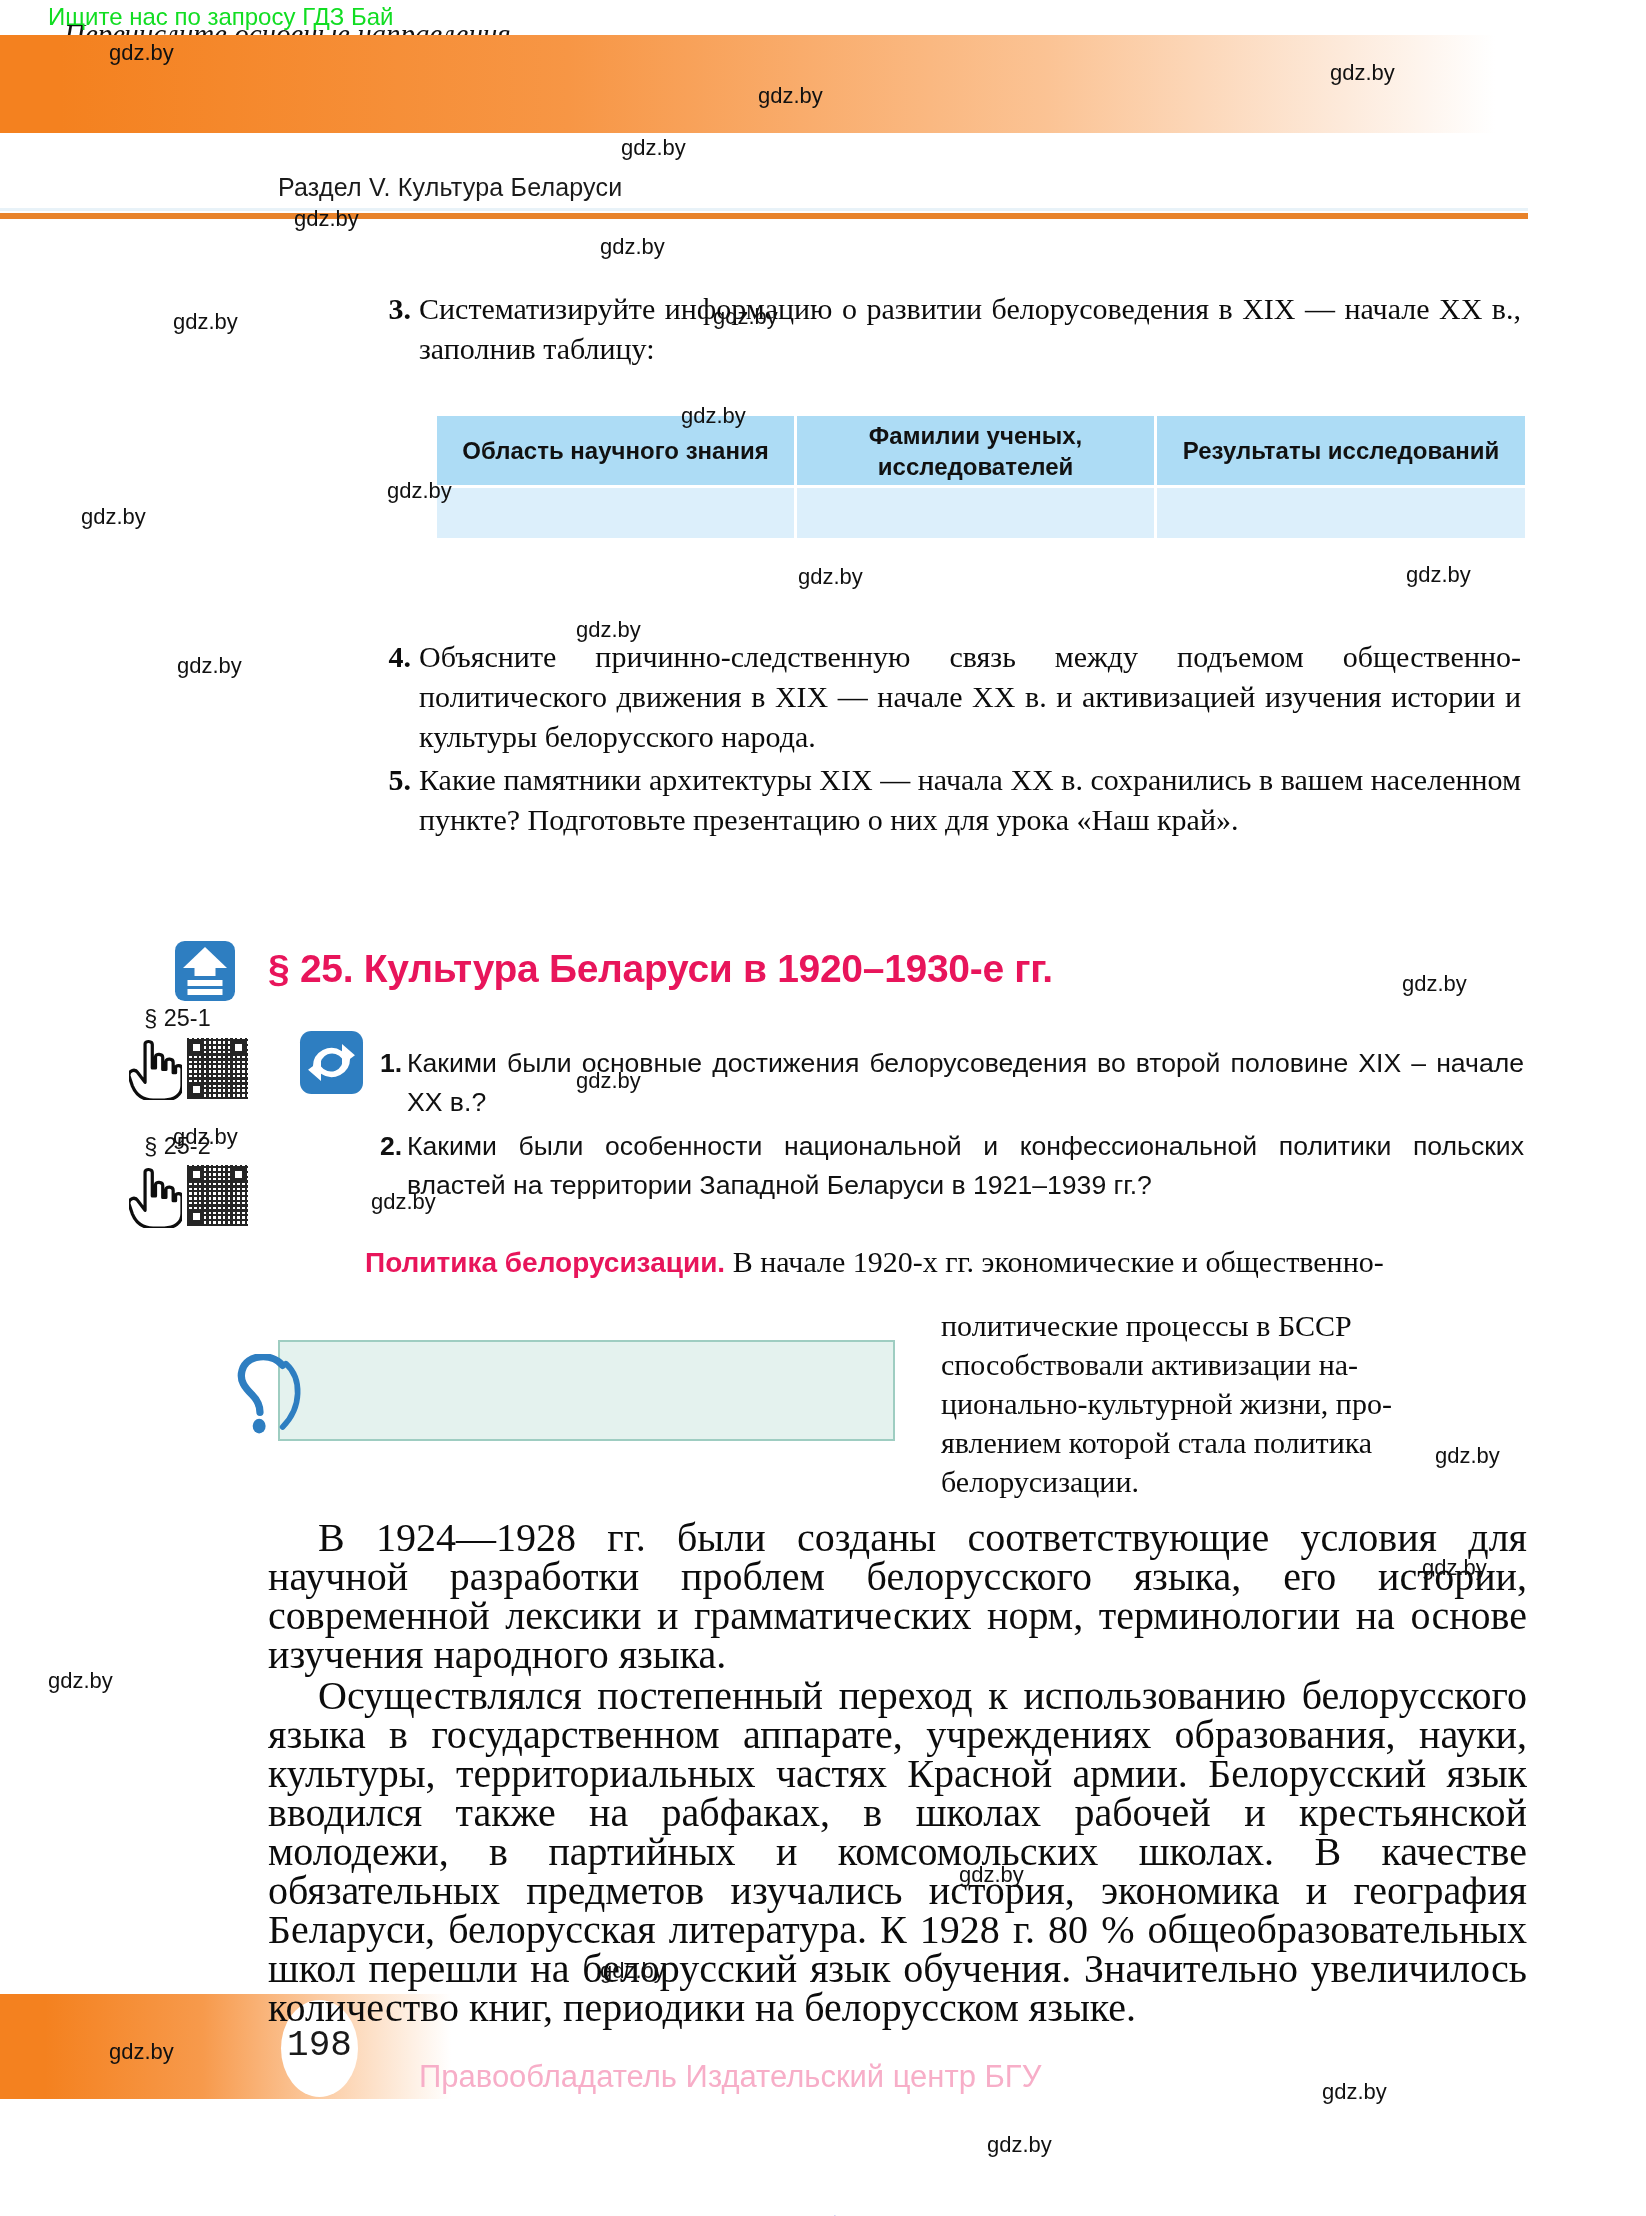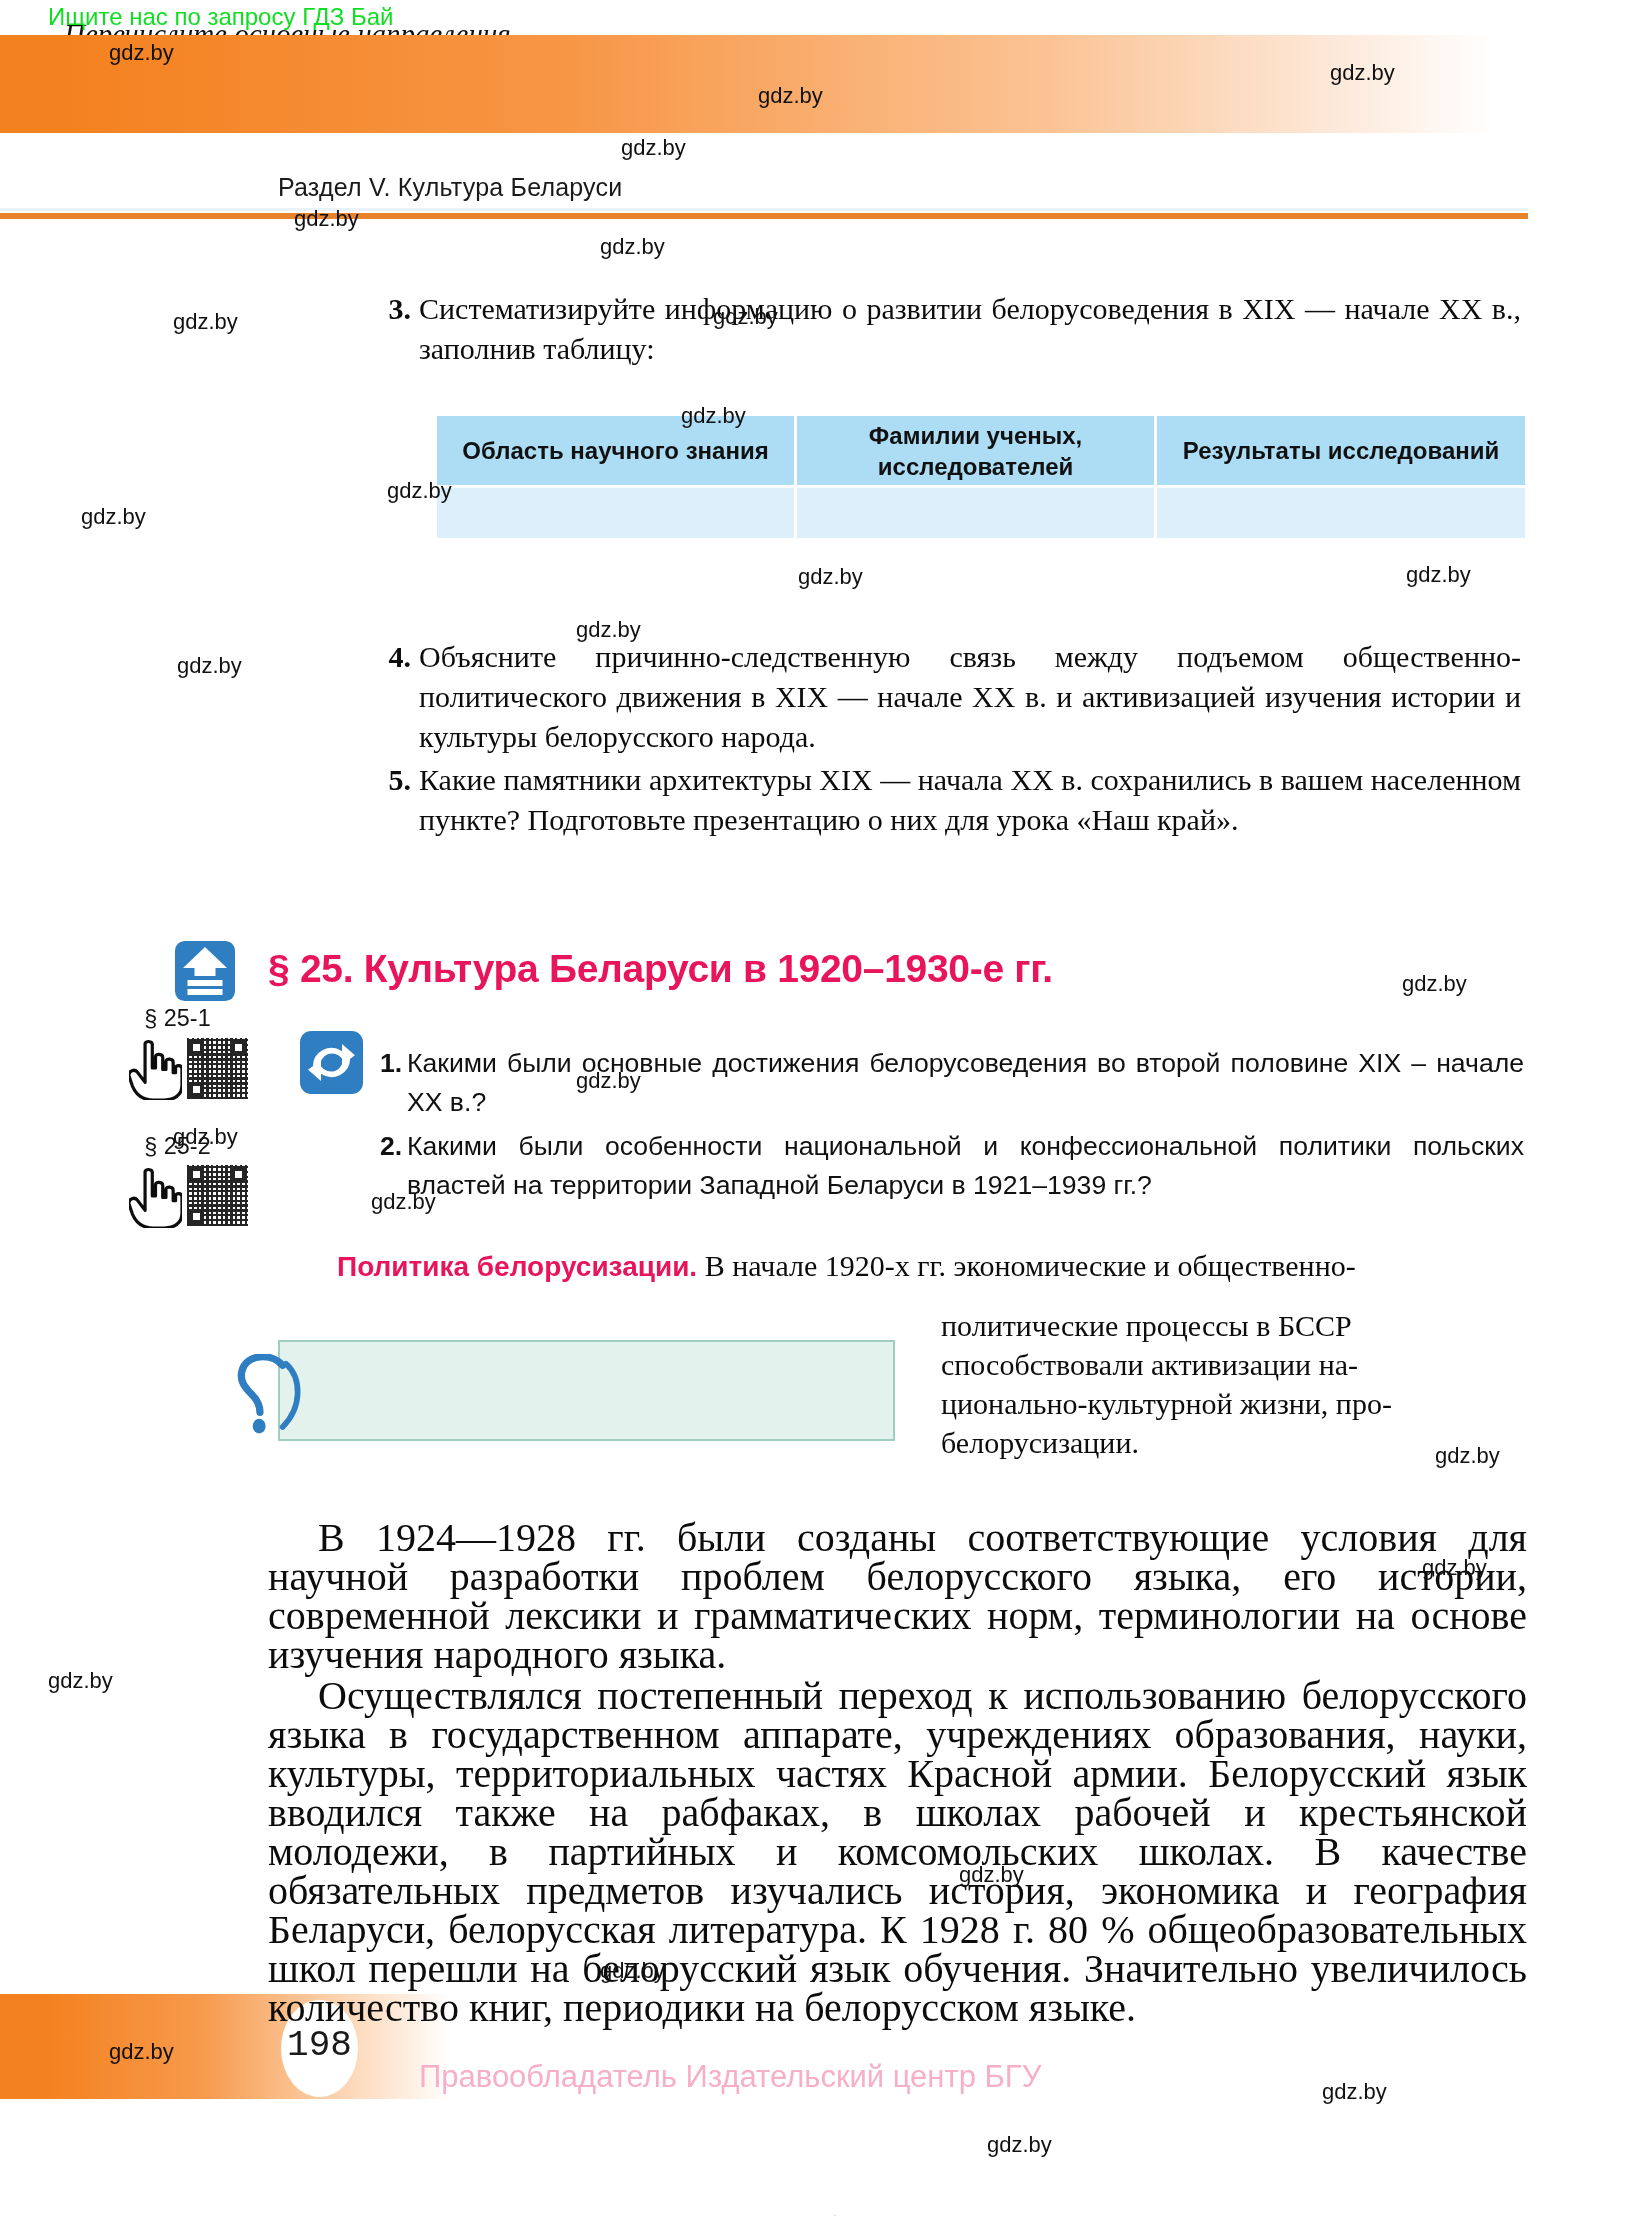--- a/index.html
+++ b/index.html
@@ -282,22 +282,23 @@
   
   .lead-wrap {
     position: absolute;
     left: 337px;
     top: 1245px;
     width: 1189px;
     z-index: 20;
   }
   .lead-line {
     font-size: 30px;
-    line-height: 42px;
+    line-height: 33px;
     color: #0c0c0c;
+    margin-left: 28px;
   }
   .lead-strong {
     font-family: "Liberation Sans", sans-serif;
     font-weight: bold;
     color: #e8155b;
     font-size: 28px;
   }
 
   
   .callout {
@@ -531,20 +532,21 @@
     <ellipse cx="31" cy="89" rx="8" ry="9" fill="#2e7ec1"></ellipse>
     <path d="M64 12 C84 30, 84 66, 60 90" fill="none" stroke="#2e7ec1" stroke-width="7" stroke-linecap="round"></path>
   </svg>
 </div>
 <div class="callout-text">Перечислите основные направления политики белорусизации.</div>
 
 <div class="right-col serif">
   <div>политические  процессы  в  БССР</div>
   <div>способствовали  активизации  на-</div>
   <div>ционально-культурной жизни, про-</div>
+  <div>явлением  которой  стала  политика</div>
   <div>белорусизации.</div>
 </div>
 
 <div class="body-block serif">
   <p>В 1924—1928 гг. были созданы соответствующие условия для научной разработки проблем белорусского языка, его истории, современной лексики и грамматических норм, терминологии на основе изучения народного языка.</p>
   <p>Осуществлялся постепенный переход к использованию белорусского языка в государственном аппарате, учреждениях образования, науки, культуры, территориальных частях Красной армии. Белорусский язык вводился также на рабфаках, в школах рабочей и крестьянской молодежи, в партийных и комсомольских школах. В качестве обязательных предметов изучались история, экономика и география Беларуси, белорусская литература. К 1928 г. 80 % общеобразовательных школ перешли на белорусский язык обучения. Значительно увеличилось количество книг, периодики на белорусском языке.</p>
 </div>
 
 <div class="footer-band"></div>
 <div class="page-ellipse"></div>

